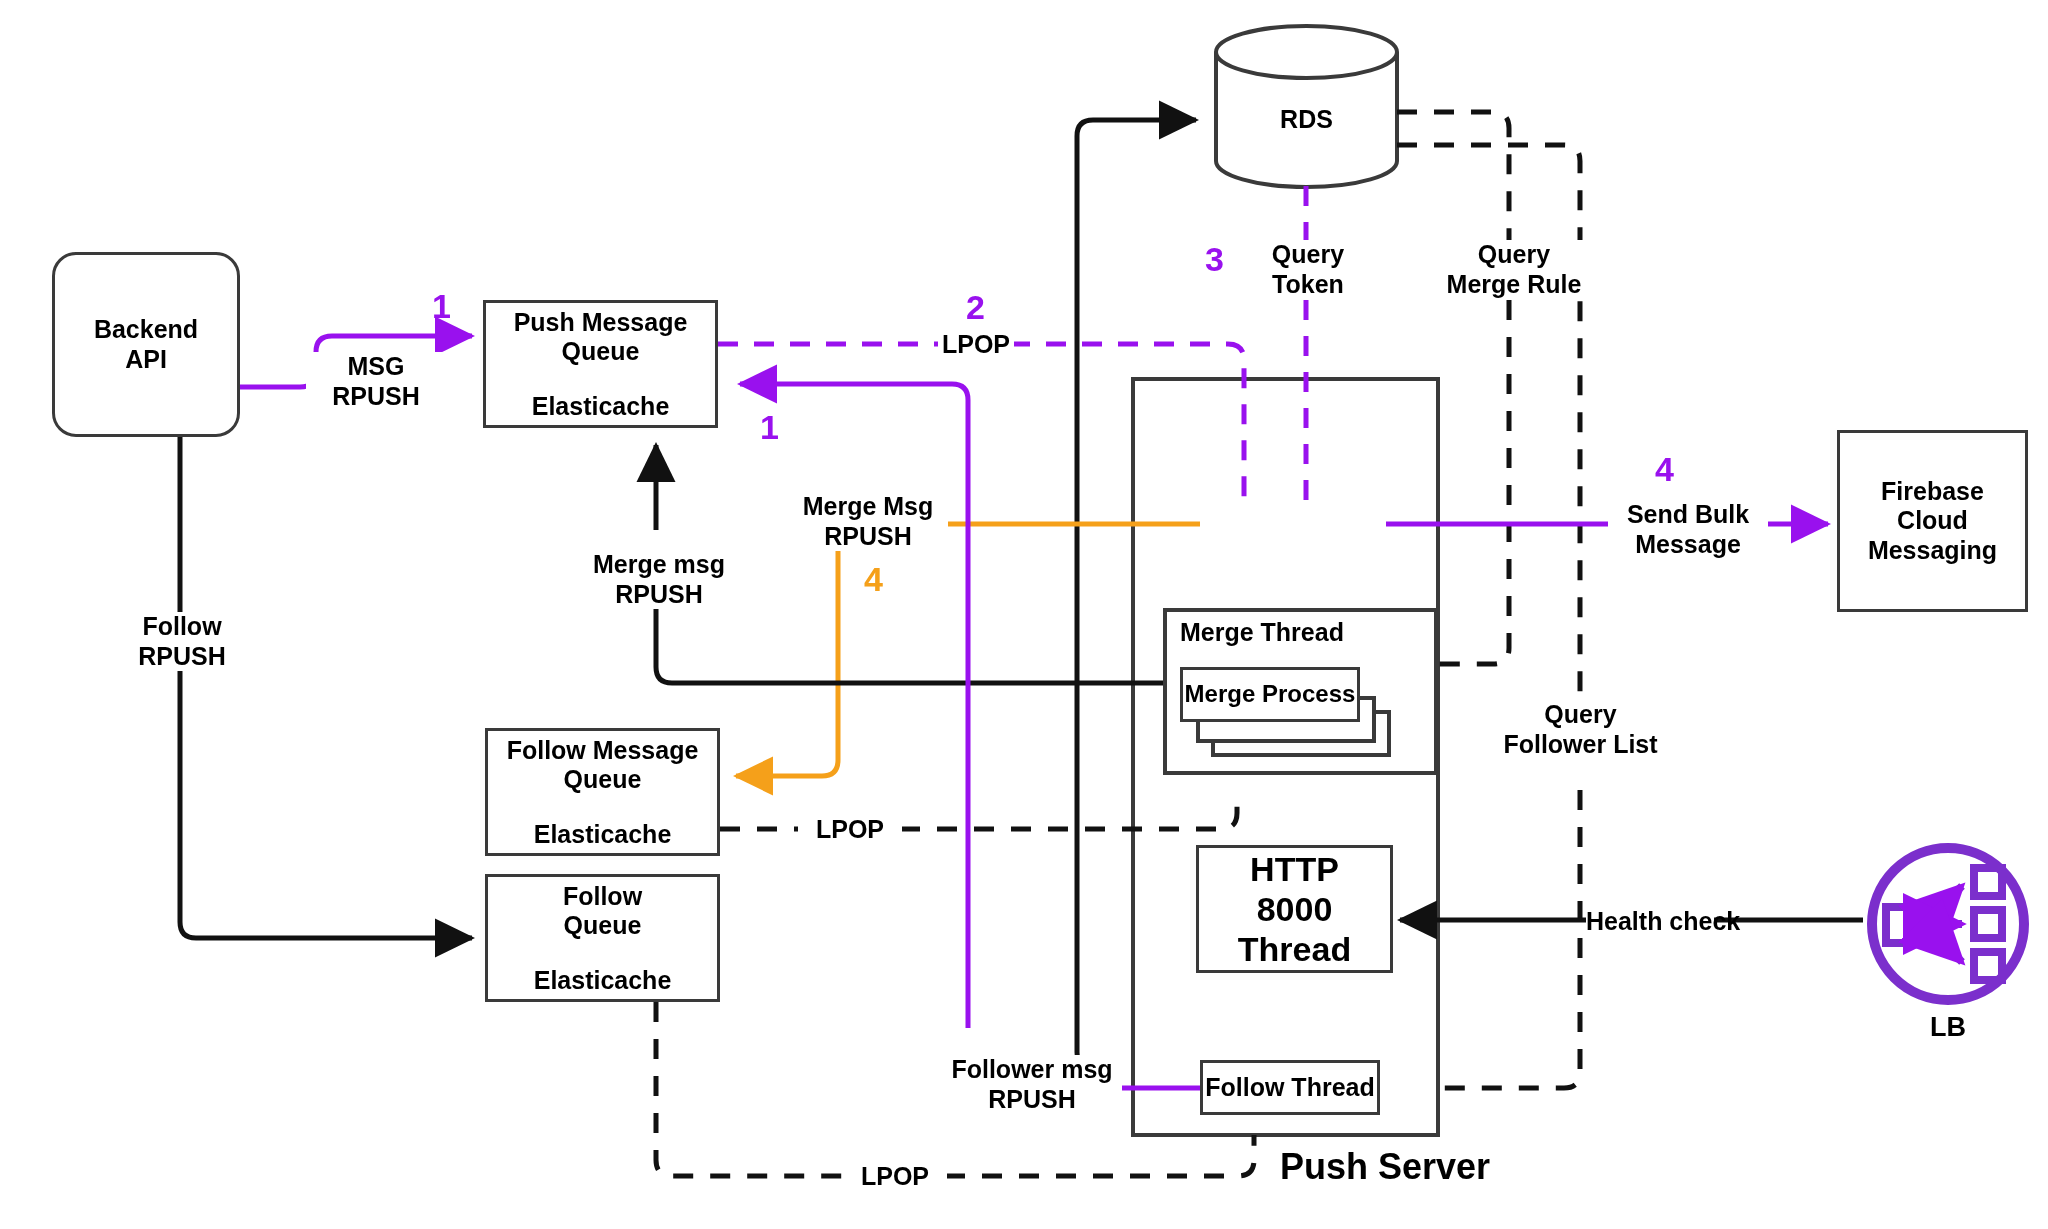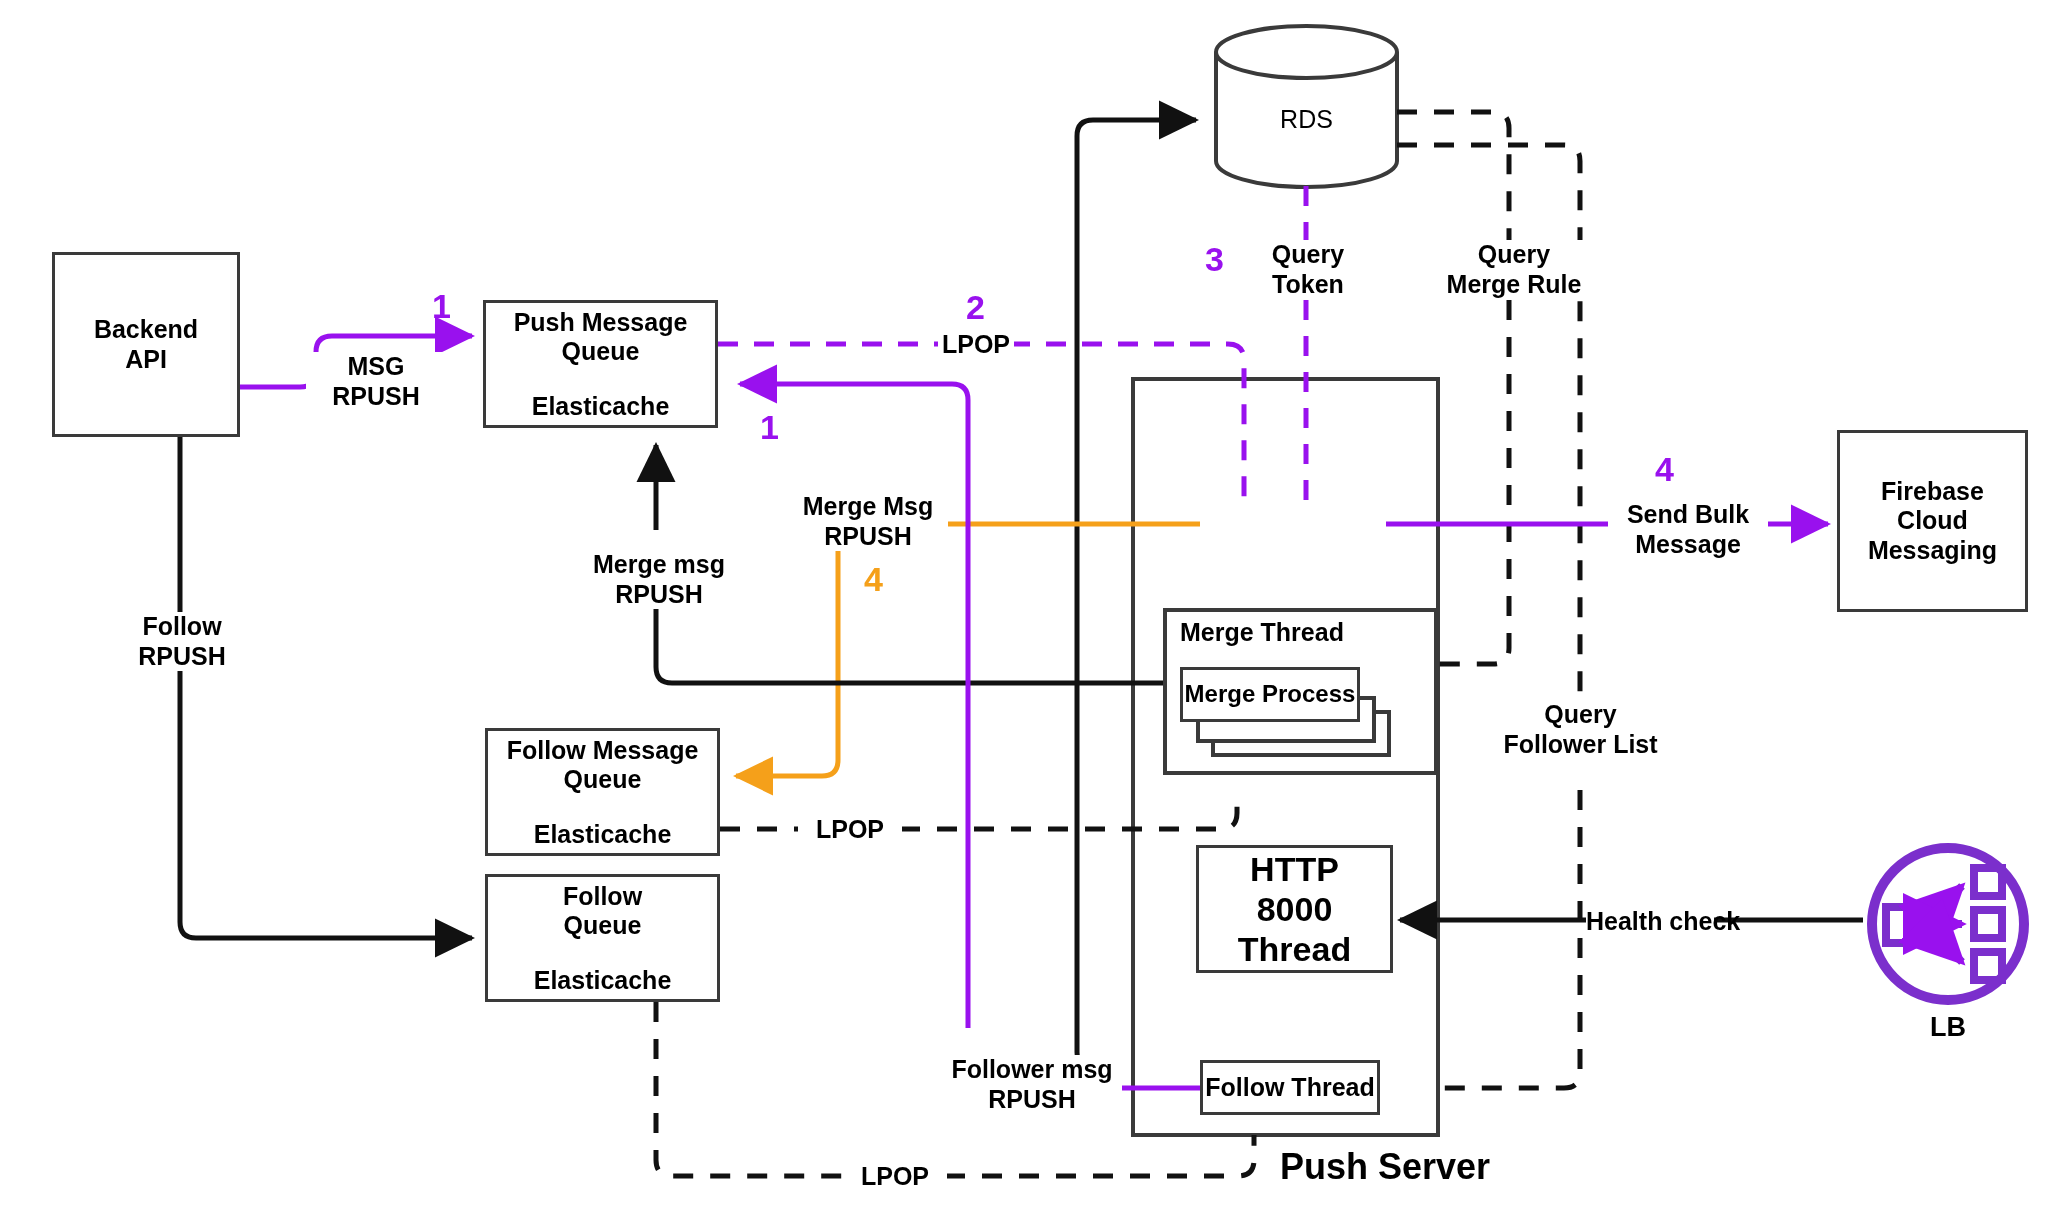--- a/index.html
+++ b/index.html
@@ -126,21 +126,21 @@
       <rect x="1886" y="907" width="36" height="36" fill="none" stroke="#7b2fcc" stroke-width="8"></rect>
       <rect x="1974" y="868" width="28" height="28" fill="none" stroke="#7b2fcc" stroke-width="8"></rect>
       <rect x="1974" y="910" width="28" height="28" fill="none" stroke="#7b2fcc" stroke-width="8"></rect>
       <rect x="1974" y="952" width="28" height="28" fill="none" stroke="#7b2fcc" stroke-width="8"></rect>
       <path d="M1932,916 L1962,886" stroke="#7b2fcc" stroke-width="8" fill="none" marker-end="url(#ah-purple)"></path>
       <path d="M1932,924 L1962,924" stroke="#7b2fcc" stroke-width="8" fill="none" marker-end="url(#ah-purple)"></path>
       <path d="M1932,932 L1962,962" stroke="#7b2fcc" stroke-width="8" fill="none" marker-end="url(#ah-purple)"></path>
     </g>
   </svg>
 
-  <div class="node" style="left:52px;top:252px;width:188px;height:185px;font-size:25px;">
+  <div class="node" style="left:52px;top:252px;width:188px;height:185px;font-size:25px;border-radius:24px;">
     <div class="ln">Backend</div>
     <div class="ln">API</div>
   </div>
 
   <div class="node" style="left:483px;top:300px;width:235px;height:128px;">
     <div class="q-title">Push Message</div>
     <div class="q-title">Queue</div>
     <div class="q-sub">Elasticache</div>
   </div>
 
@@ -150,21 +150,21 @@
     <div class="q-sub">Elasticache</div>
   </div>
 
   <div class="node" style="left:485px;top:874px;width:235px;height:128px;">
     <div class="q-title">Follow</div>
     <div class="q-title">Queue</div>
     <div class="q-sub">Elasticache</div>
   </div>
 
   <div style="position:absolute;left:1216px;top:105px;width:181px;text-align:center;
-              font-size:25px;font-weight:normal;color:#000;">
+              font-size:25px;font-weight:bold;color:#000;">
     <span>RDS</span>
   </div>
 
   <div class="node" style="left:1837px;top:430px;width:191px;height:182px;font-size:25px;">
     <div class="ln">Firebase</div>
     <div class="ln">Cloud</div>
     <div class="ln">Messaging</div>
   </div>
 
   <div style="position:absolute;left:1873px;top:1012px;width:150px;text-align:center;

